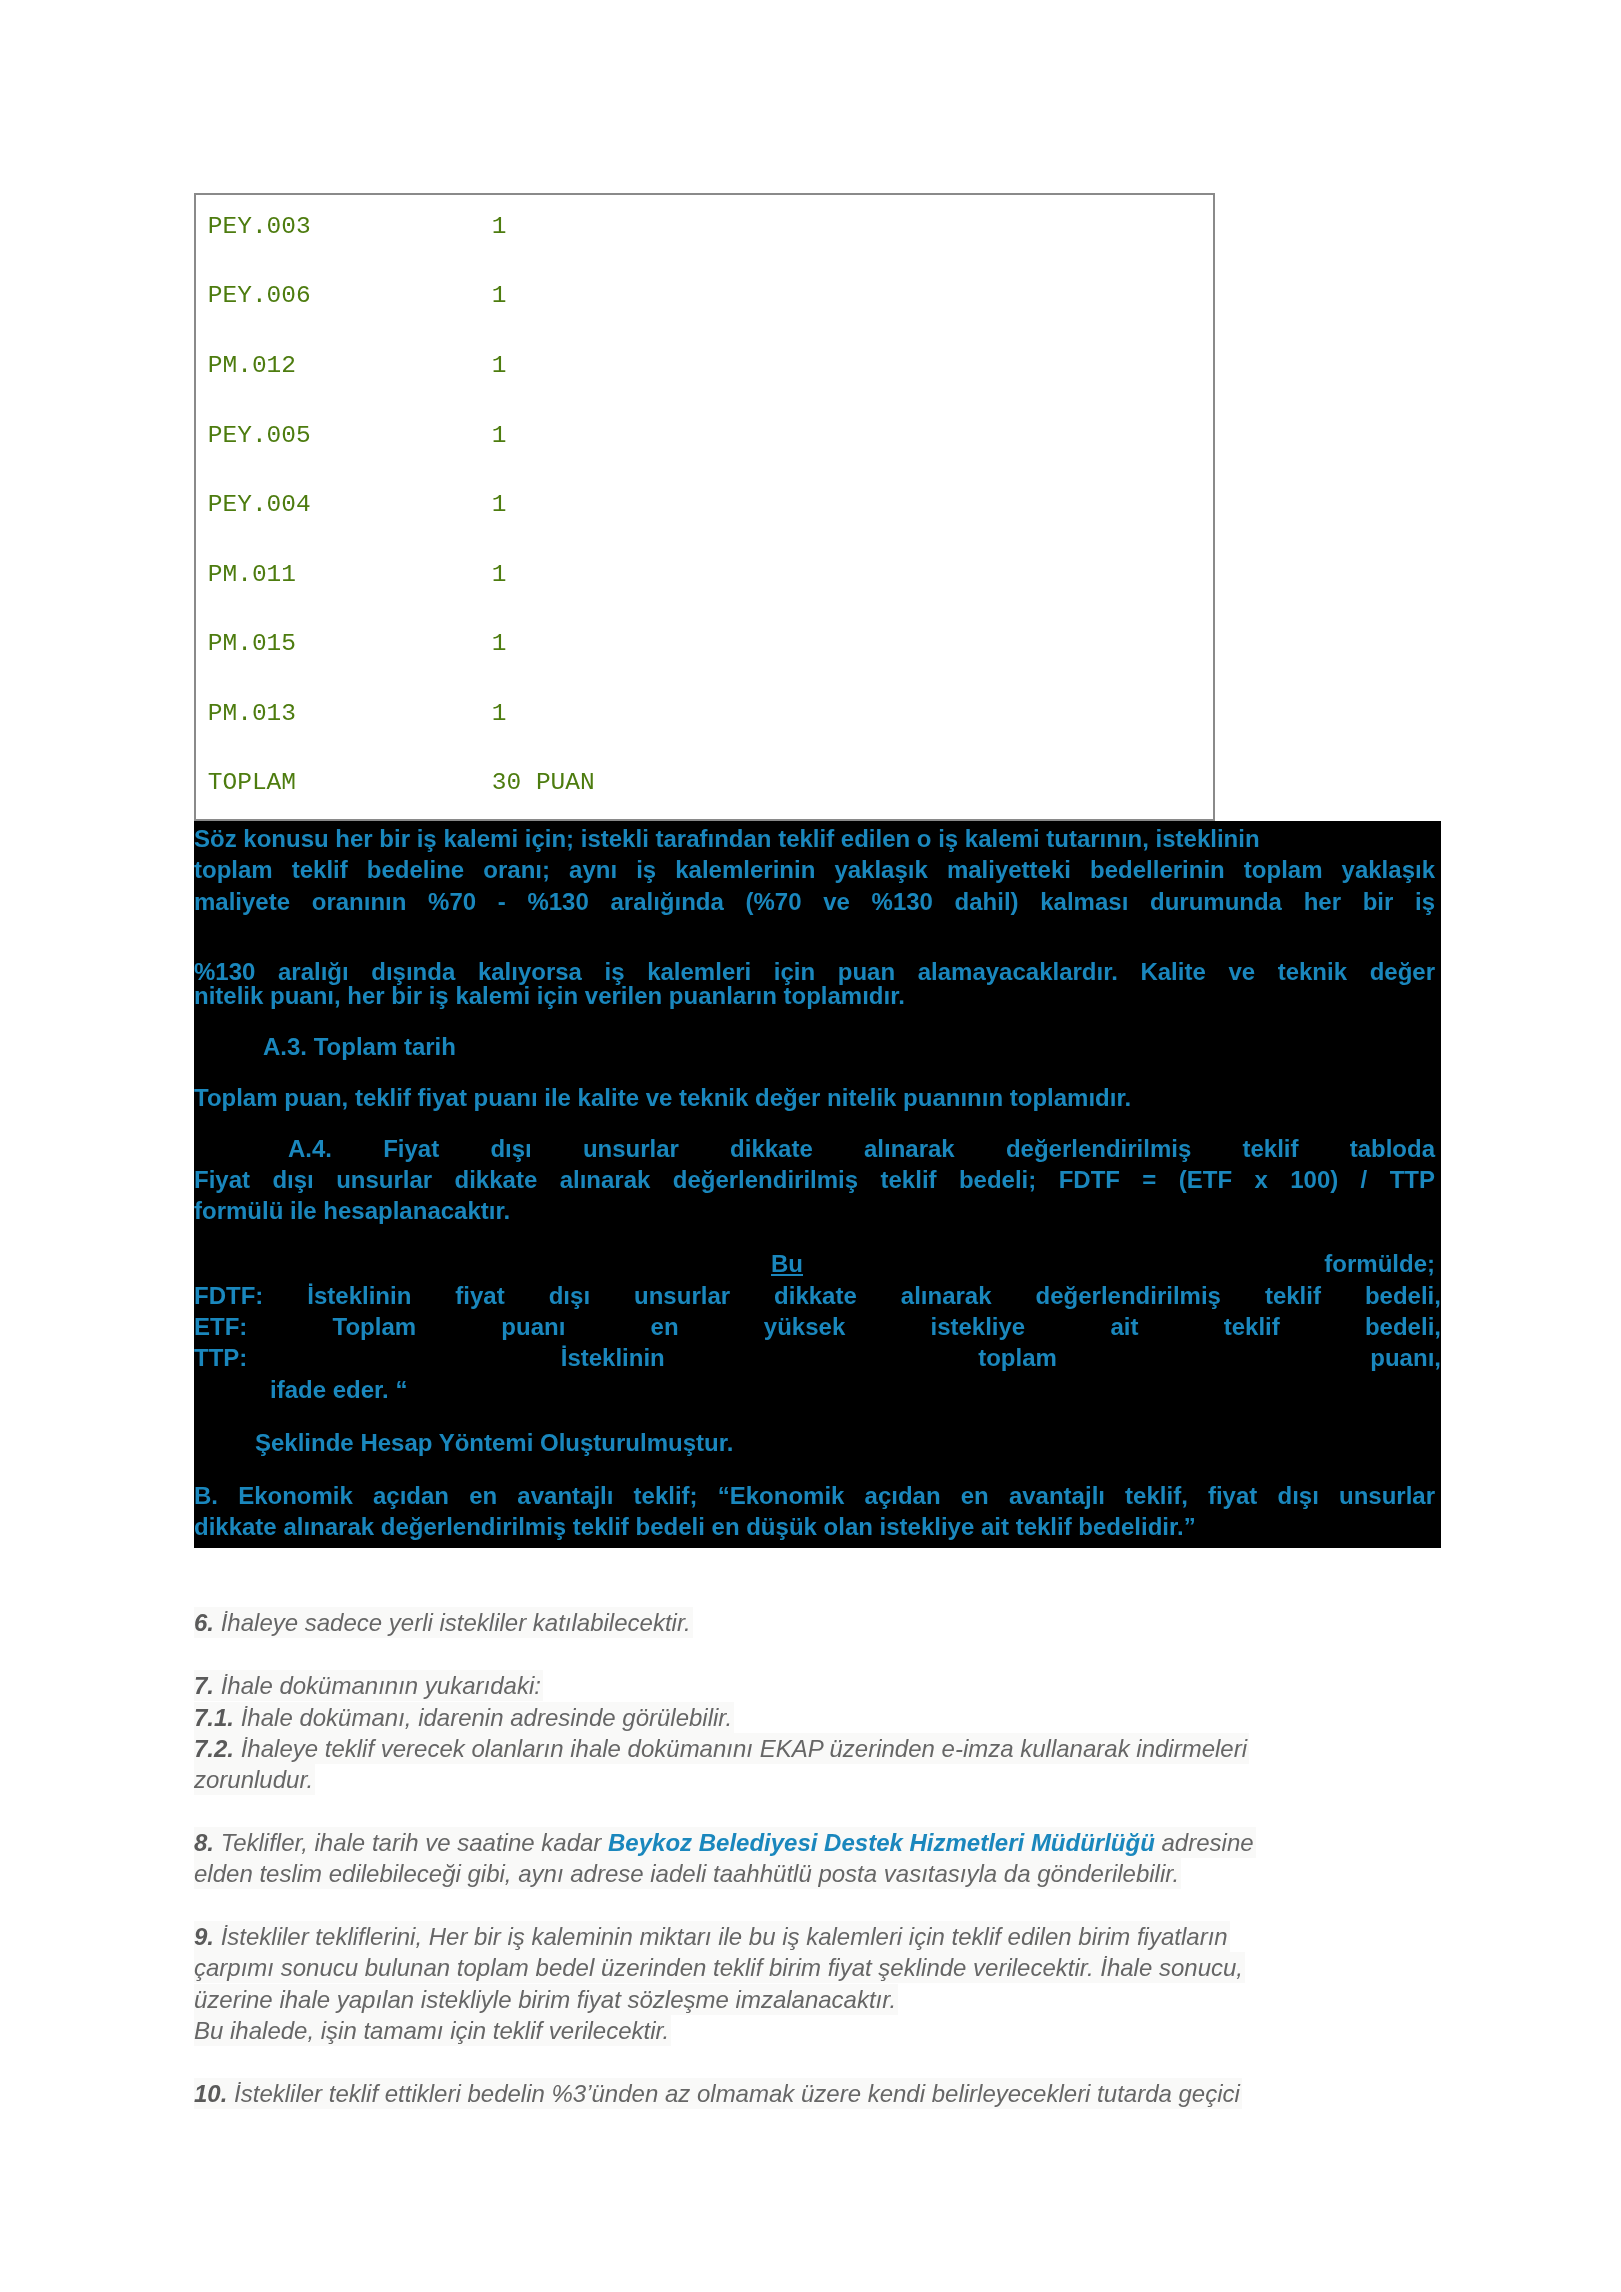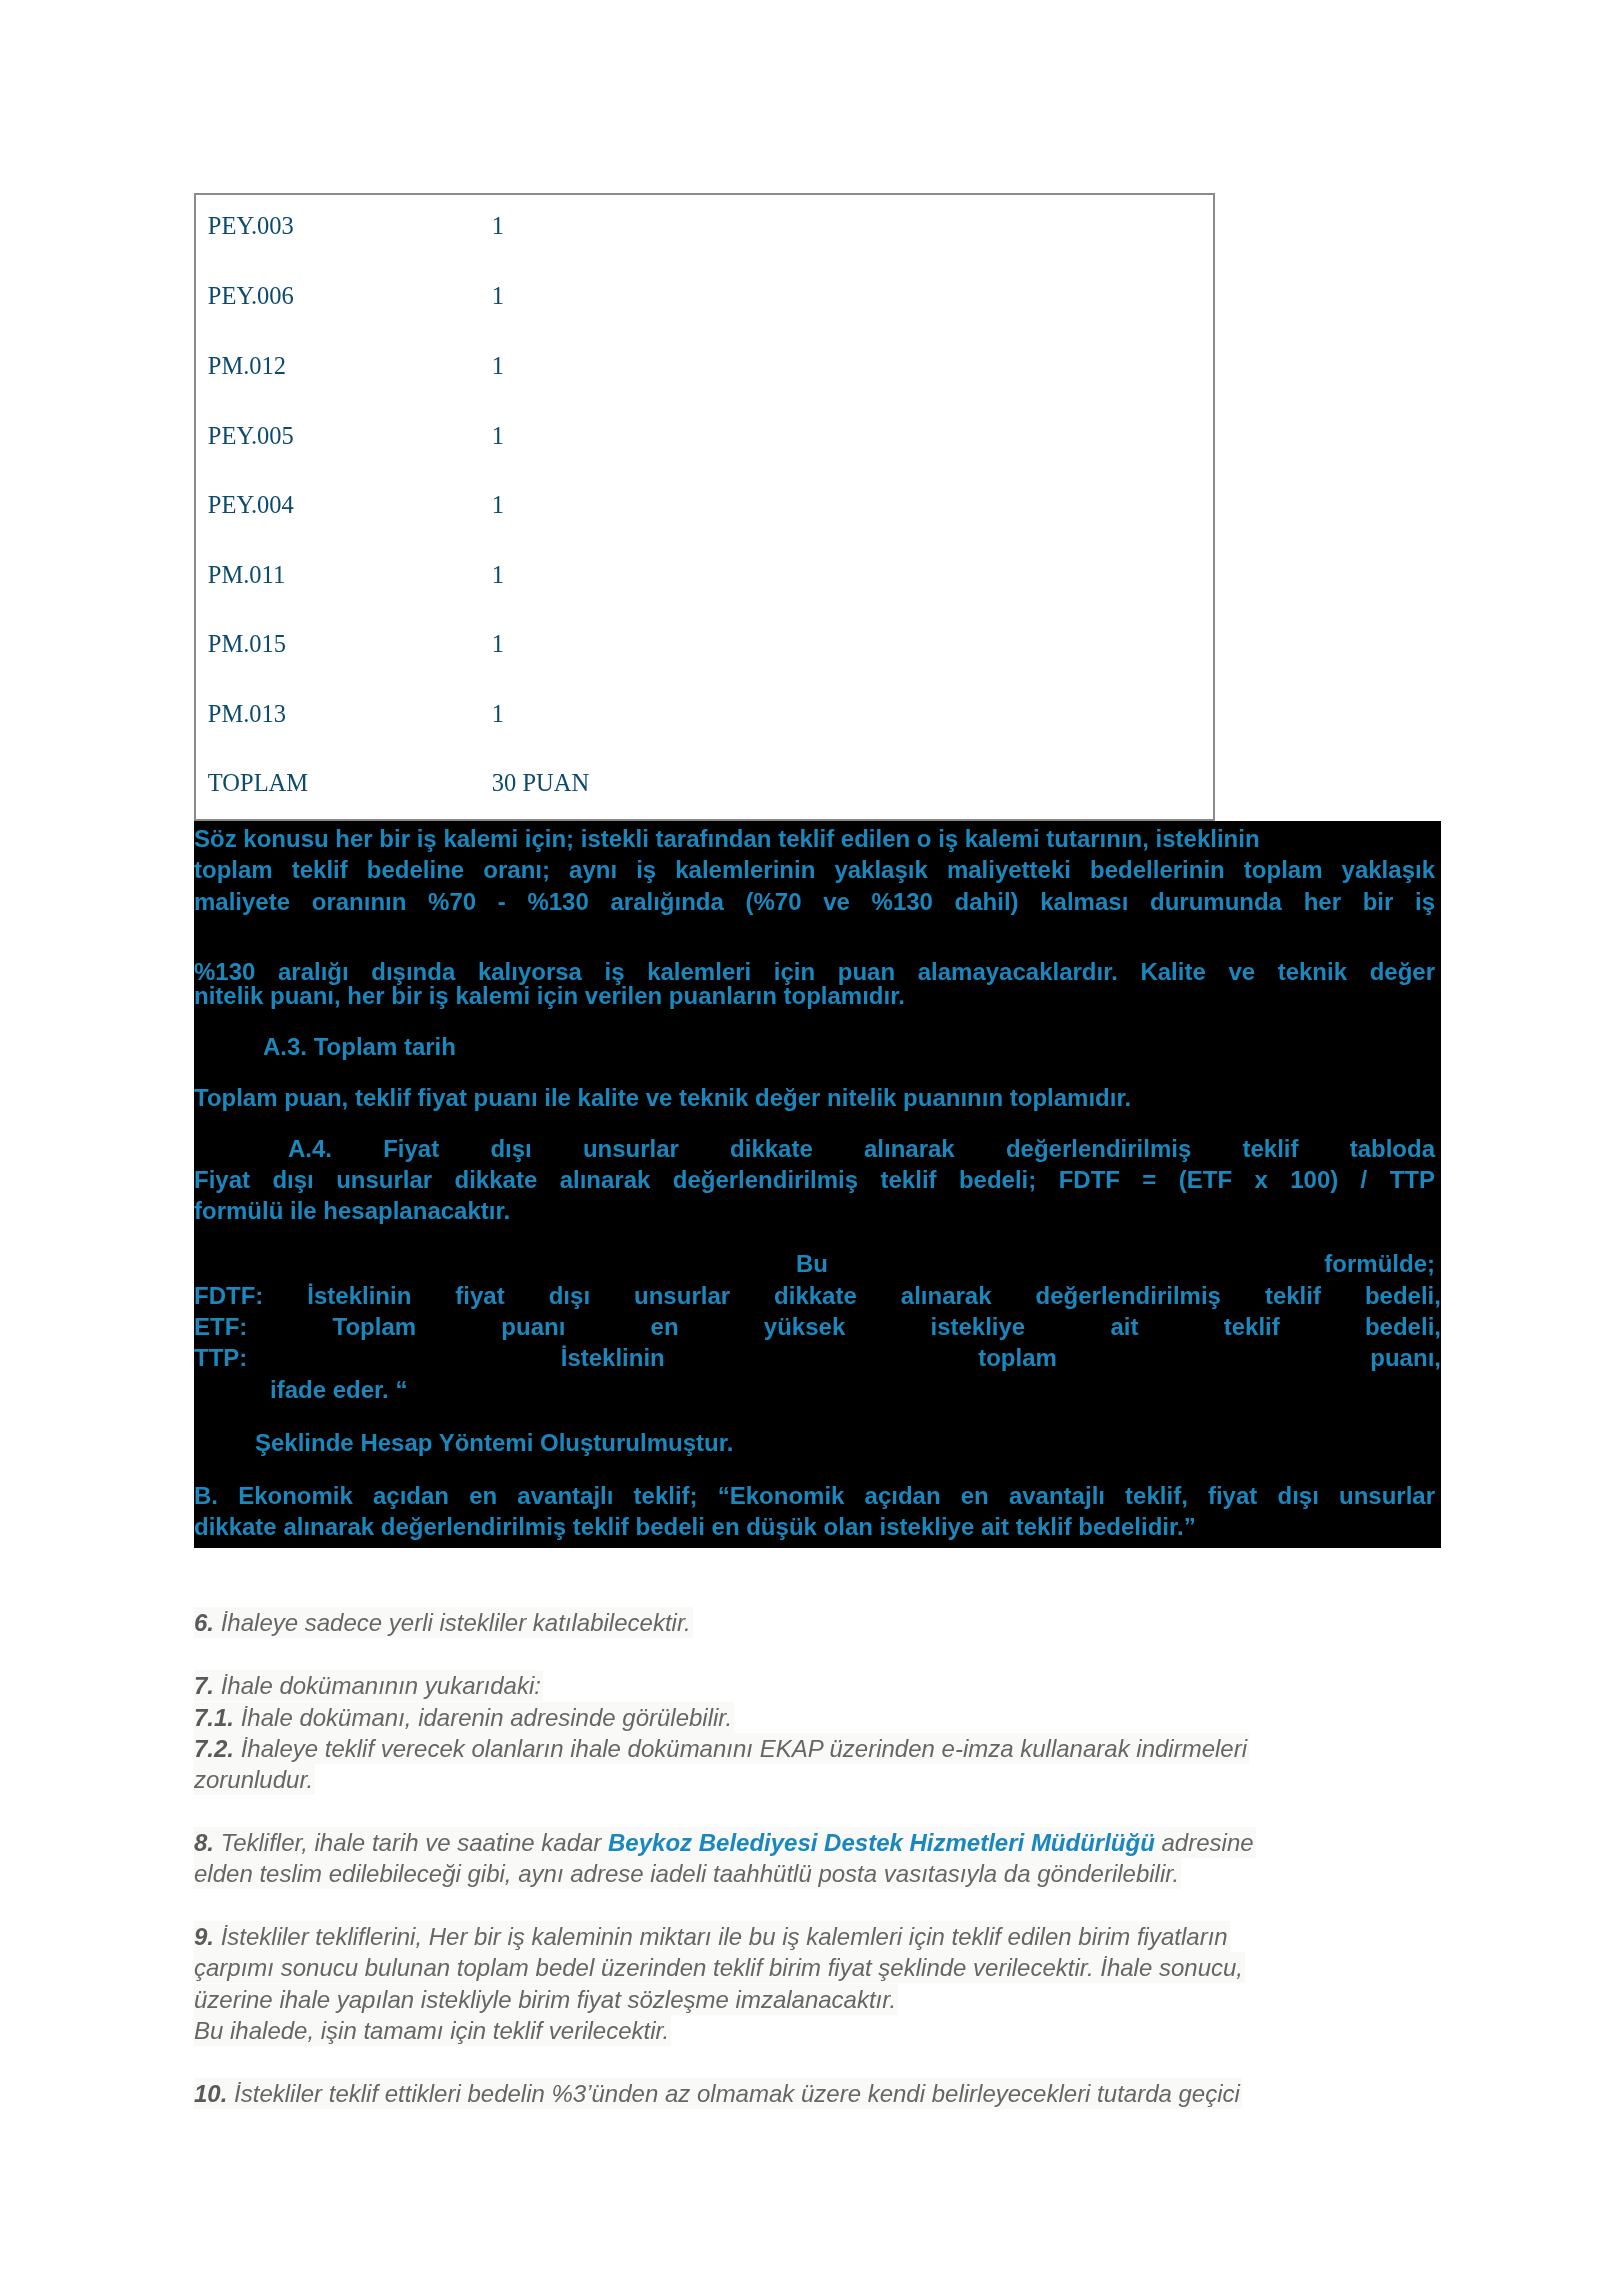--- a/index.html
+++ b/index.html
@@ -6,21 +6,21 @@
   body { width: 1621px; height: 2293px; position: relative; overflow: hidden; }
   .page { position: absolute; left: 0; top: 0; width: 1621px; height: 2293px; }
 
   
   .score-table {
     position: absolute; left: 194px; top: 193px; width: 1021px; height: 628px;
     border: 2px solid #8a8a8a; box-sizing: border-box; background: #fff;
   }
   .score-row {
     position: absolute; left: 11.8px; height: 39px;
-    font-family: Liberation Serif, serif; font-size: 24.5px; color: #0c4a6e;
+    font-family: Liberation Mono, monospace; font-size: 24.5px; color: #4d7c0f;
     display: flex; align-items: center;
   }
   .score-row .code { width: 284px; }
   .score-row .pts { width: 294px; }
 
   
   .blue-block {
     position: absolute; left: 194px; top: 821px; width: 1247px; height: 727px;
     background: #000000;
   }
@@ -104,21 +104,21 @@
       <span>dikkate</span>
       <span>alınarak</span>
       <span>değerlendirilmiş</span>
       <span>teklif</span>
       <span>tabloda</span>
     </div>
     <div class="bp justify" style="top:343px">Fiyat dışı unsurlar dikkate alınarak değerlendirilmiş teklif bedeli; FDTF = (ETF x 100) / TTP</div>
     <div class="bp" style="top:374px">formülü ile hesaplanacaktır.</div>
 
     <div class="bp" style="top:427px">
-      <span style="position:absolute; left:602px;">Bu</span>
+      <span style="position:absolute; left:577px;text-decoration:underline;">Bu</span>
       <span style="position:absolute; right:0;">formülde;</span>
     </div>
     <div class="bp justline" style="top:459px">
       <span>FDTF:</span>
       <span>İsteklinin</span>
       <span>fiyat</span>
       <span>dışı</span>
       <span>unsurlar</span>
       <span>dikkate</span>
       <span>alınarak</span>

